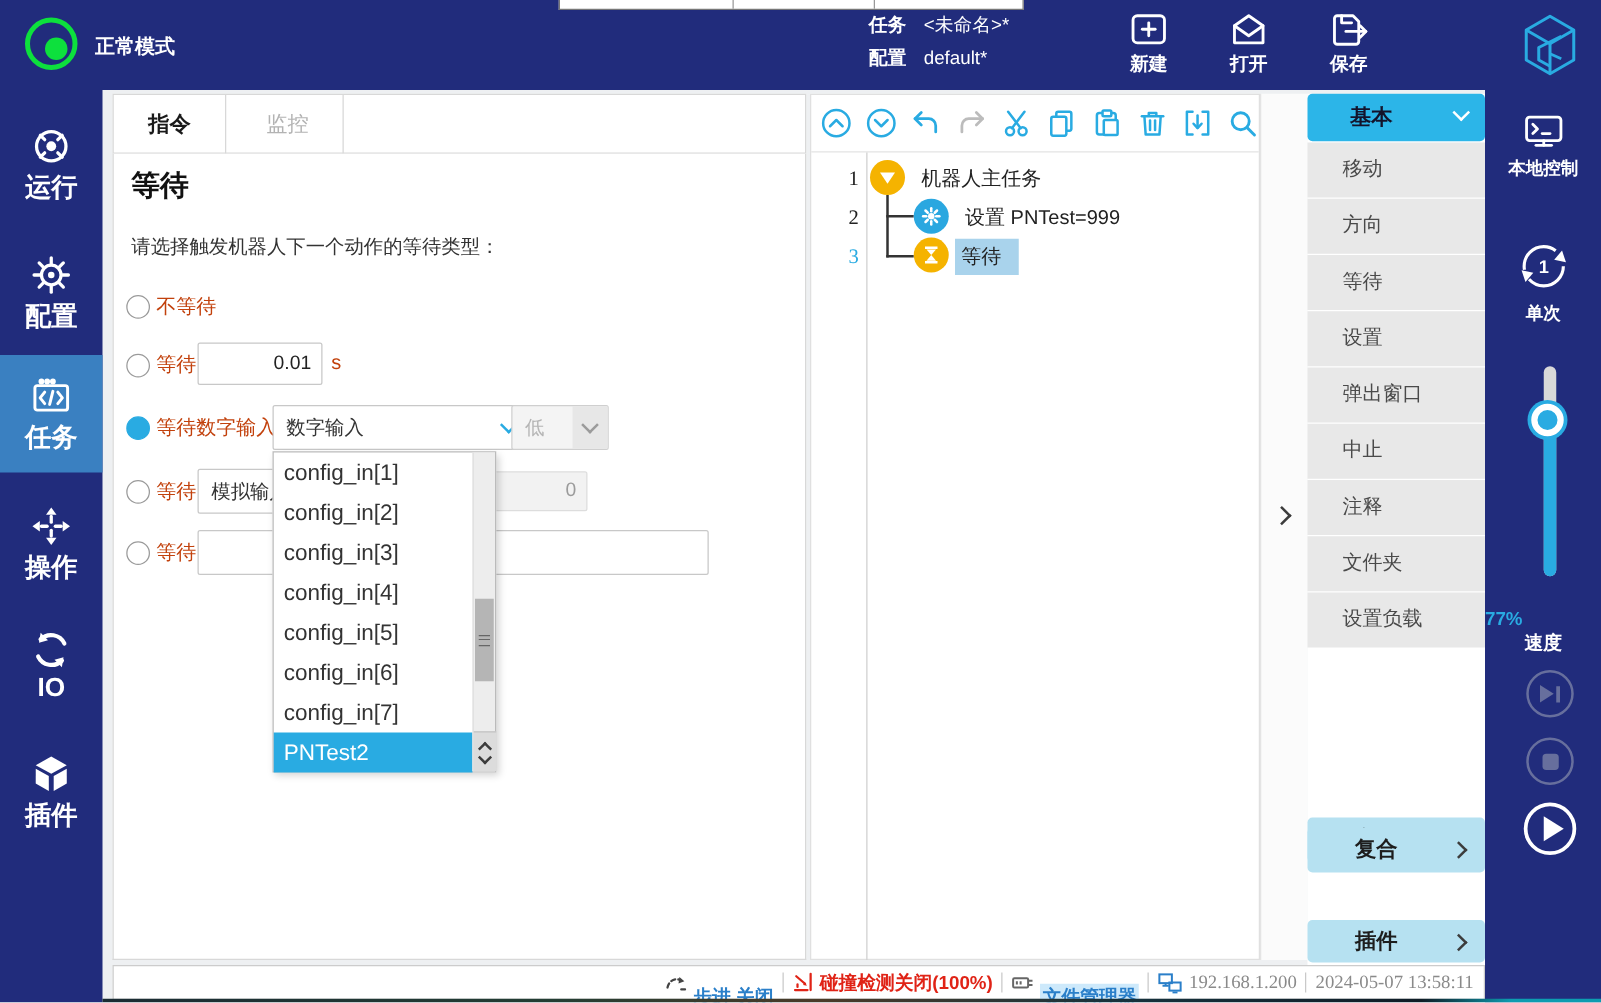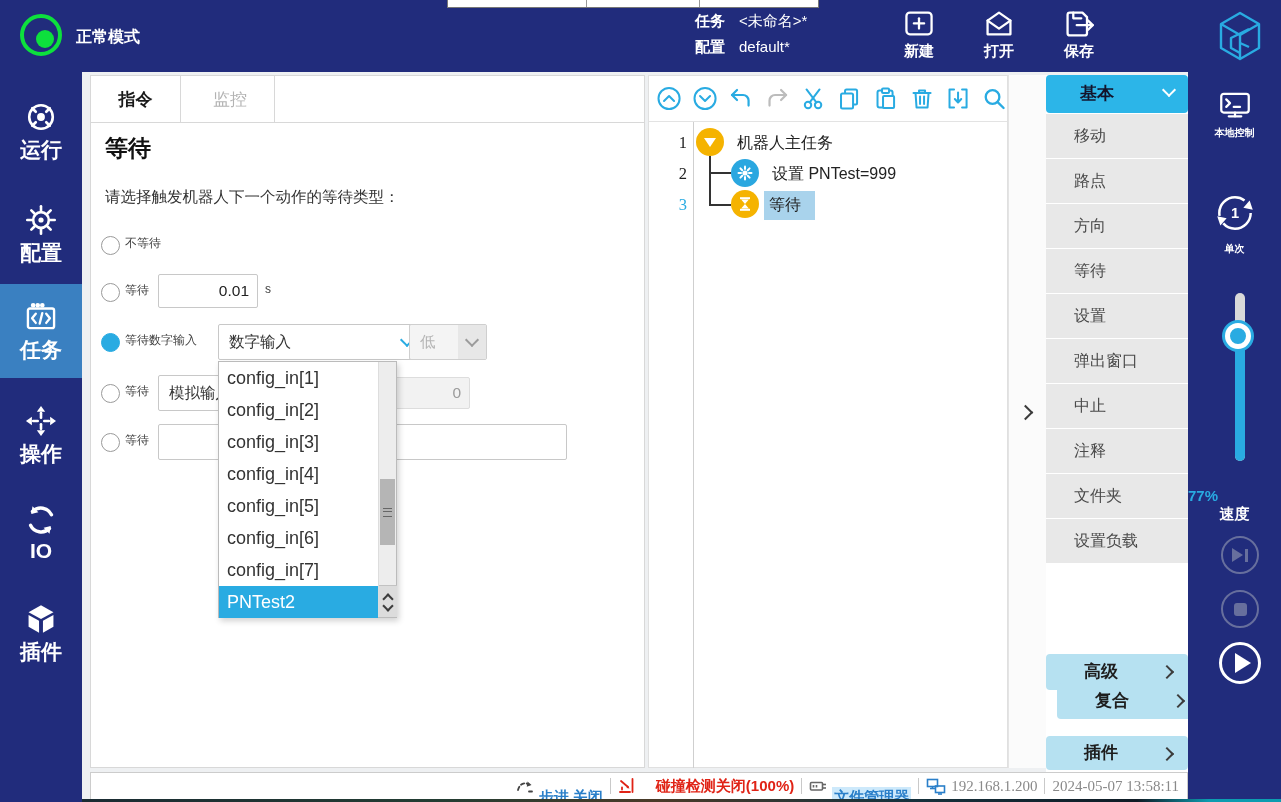--- a/index.html
+++ b/index.html
@@ -34,21 +34,21 @@
   .tab{display:inline-block;width:89px;height:47px;line-height:47px;text-align:center;font-size:17px;
        border-right:1px solid #d8d8d8;cursor:pointer;}
   .tab.active{font-weight:bold;color:#1a1a1a;}
   .tab.inactive{color:#b3b3b3;}
   .form-panel{left:90px;top:123px;width:555px;height:645px;background:#fff;border:1px solid #d8d8d8;
               border-top:none;box-sizing:border-box;}
   .form-title{left:14px;top:10px;font-size:23px;font-weight:bold;color:#111;}
   .form-desc{left:14px;top:64px;font-size:15.5px;color:#333;}
   .radio{width:17px;height:17px;border-radius:50%;border:1.5px solid #9a9a9a;background:#fff;box-sizing:content-box;}
   .radio.checked{background:#29abe2;border-color:#29abe2;}
-  .flabel{font-size:12px;color:#404040;}
+  .flabel{font-size:16px;color:#c2410c;}
   .tinput{background:#fff;border:1px solid #c8c8c8;border-radius:2px;box-sizing:border-box;
           font-size:15.5px;color:#222;}
   .tinput.right{text-align:right;padding-right:8px;}
   .combo{background:#fff;border:1px solid #c8c8c8;border-radius:2px;box-sizing:border-box;
          font-size:15.5px;color:#333;}
   .combo .val{position:absolute;left:10px;top:7px;}
   .combo .chev-box{position:absolute;right:0;top:0;width:28px;height:100%;display:flex;align-items:center;justify-content:center;}
   .combo.disabled{background:#f4f4f4;color:#b5b5b5;border-color:#cfcfcf;}
   .combo.disabled .chev-box{background:#e7e7e7;}
   .chv{display:inline-block;width:8px;height:8px;border-right:2px solid #29abe2;border-bottom:2px solid #29abe2;
@@ -96,21 +96,21 @@
   .cat-item{height:44px;line-height:44px;background:#e8e8e8;margin-top:1px;padding-left:28px;
             font-size:16px;color:#4a4a4a;box-sizing:border-box;cursor:pointer;}
   .cat-btn{position:absolute;left:0;width:142px;height:36px;background:#b6e1f1;border-radius:4px;
            font-size:17px;font-weight:bold;color:#1d1d1d;line-height:36px;padding-left:38px;box-sizing:border-box;cursor:pointer;}
   .cat-btn .bchev{position:absolute;right:16px;top:13px;}
 
   
   .rsidebar{left:1188px;top:72px;width:93px;height:730px;background:#212c7c;color:#fff;}
   .r-item{position:absolute;left:0;width:93px;text-align:center;}
   .r-item svg{display:block;margin:0 auto;}
-  .r-lbl{font-size:10px;font-weight:bold;margin-top:6px;}
+  .r-lbl{font-size:14px;font-weight:bold;margin-top:6px;}
   .slider-track{left:47px;top:221px;width:10px;height:168px;background:#d9d9d9;border-radius:5px;}
   .slider-fill{position:absolute;left:0;bottom:0;width:10px;height:120px;background:#29abe2;border-radius:5px;}
   .slider-thumb{left:37px;top:251px;width:16px;height:16px;border-radius:50%;background:#29abe2;
                 border:5px solid #fff;box-shadow:0 0 0 3px #29abe2;cursor:pointer;}
   .speed-pct{left:0;top:415px;width:93px;text-align:left;font-size:15px;font-weight:bold;color:#29abe2;}
   .speed-lbl{left:0;top:433px;width:93px;text-align:center;font-size:15px;font-weight:bold;color:#fff;}
   .ctl-btn{border-radius:50%;display:flex;align-items:center;justify-content:center;cursor:pointer;box-sizing:border-box;}
   .ctl-btn.dim{border:2px solid #676f9d;}
   .stop-sq{width:13px;height:13px;border-radius:3px;background:#676f9d;}
   .skip-tri{width:0;height:0;border-top:7px solid transparent;border-bottom:7px solid transparent;border-left:11px solid #676f9d;}
@@ -413,35 +413,34 @@
   <div class="abs panel-handle">
     <i class="chv dark right abs" style="left:11px;top:332px;width:9px;height:9px;"></i>
   </div>
 
   <div class="abs catcol">
     <div class="cat-header">
       <span>基本</span>
       <i class="chv white hchev"></i>
     </div>
     <div class="cat-item">移动</div>
-    <div class="cat-item">路点</div>
     <div class="cat-item">方向</div>
     <div class="cat-item">等待</div>
     <div class="cat-item">设置</div>
     <div class="cat-item">弹出窗口</div>
     <div class="cat-item">中止</div>
     <div class="cat-item">注释</div>
     <div class="cat-item">文件夹</div>
     <div class="cat-item">设置负载</div>
 
     <div class="cat-btn" style="top:579px;">
       <span>高级</span>
       <i class="chv dark right bchev"></i>
     </div>
-    <div class="cat-btn" style="top:608px;margin-left:11px;">
+    <div class="cat-btn" style="top:587px;">
       <span>复合</span>
       <i class="chv dark right bchev"></i>
     </div>
     <div class="cat-btn" style="top:661px;height:34px;line-height:34px;">
       <span>插件</span>
       <i class="chv dark right bchev"></i>
     </div>
   </div>
 
   <div class="abs rsidebar">
@@ -489,21 +488,21 @@
   <div class="abs statusbar">
     <span style="display:flex;align-items:center;gap:5px;">
       <svg width="18" height="16" viewBox="0 0 18 16" stroke="#444" fill="none" stroke-width="1.8" stroke-linecap="round">
         <path d="M2,12 C3.5,5.5 9,4 13,6.5" stroke-dasharray="3.5 2.5"></path>
         <polygon points="11.5,3.5 15.5,7 10.8,8.8" fill="#444" stroke="none"></polygon>
         <path d="M13,13.5 L16,13.5"></path>
       </svg>
       <span class="sb-blue">步进 关闭</span>
     </span>
     <div class="sb-sep"></div>
-    <span style="display:flex;align-items:center;gap:20px;text-align:center;">
+    <span style="display:flex;align-items:center;gap:4px;text-align:center;">
       <svg width="18" height="18" viewBox="0 0 18 18" stroke="#e02316" fill="none" stroke-width="1.8" stroke-linecap="round">
         <line x1="14.5" y1="2" x2="14.5" y2="15"></line>
           <line x1="2" y1="15" x2="12" y2="15"></line>
         <path d="M3,4 L10,10"></path>
           <polygon points="11.5,11.5 8.5,11 9.8,8.3" fill="#e02316" stroke="none"></polygon>
         <line x1="4" y1="10.5" x2="4" y2="12.5"></line>
       </svg>
       <span class="sb-red">碰撞检测关闭(100%)</span>
     </span>
     <div class="sb-sep"></div>

